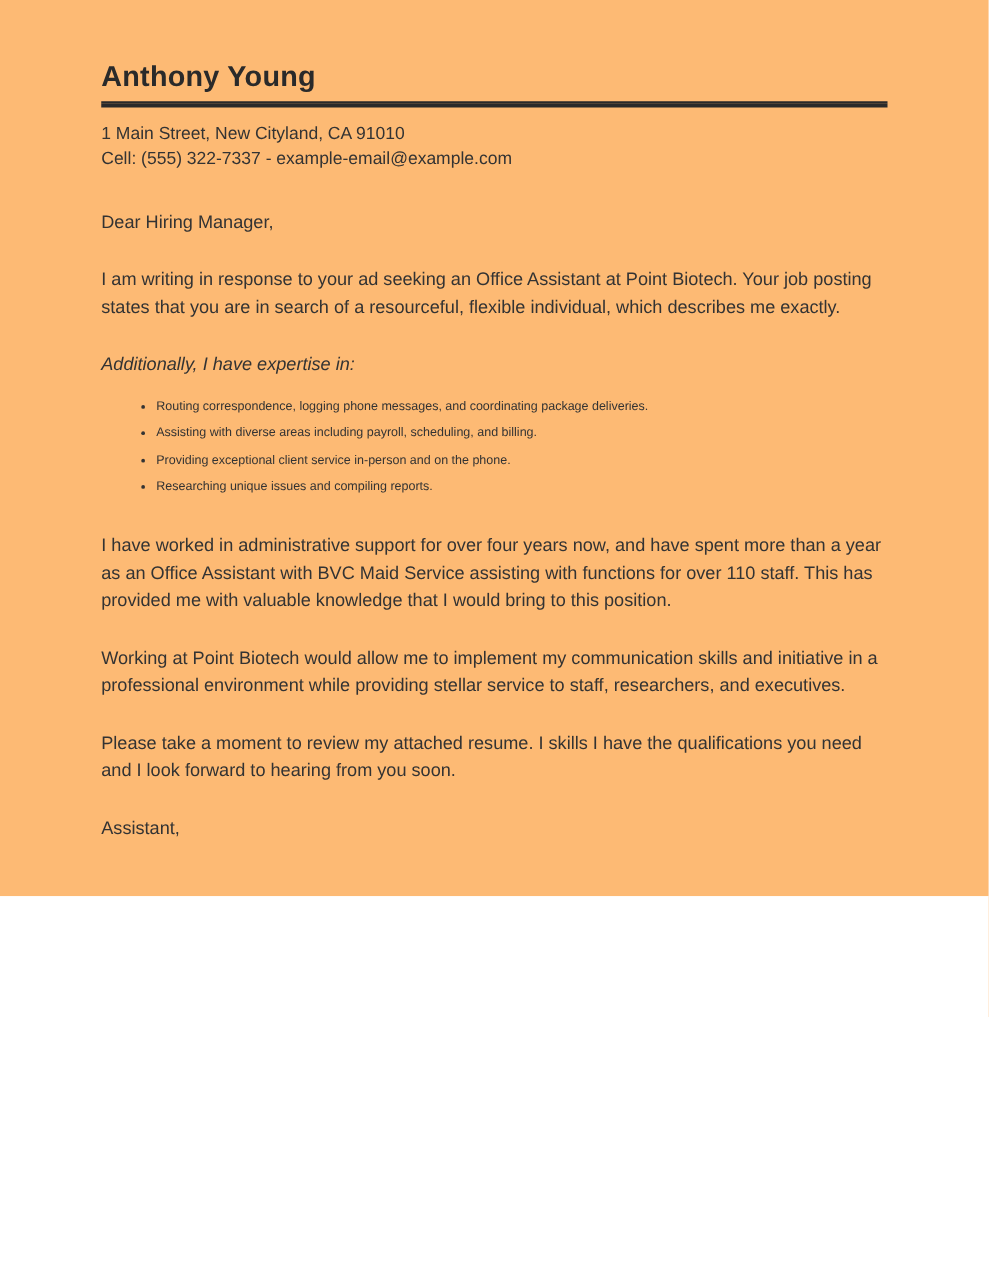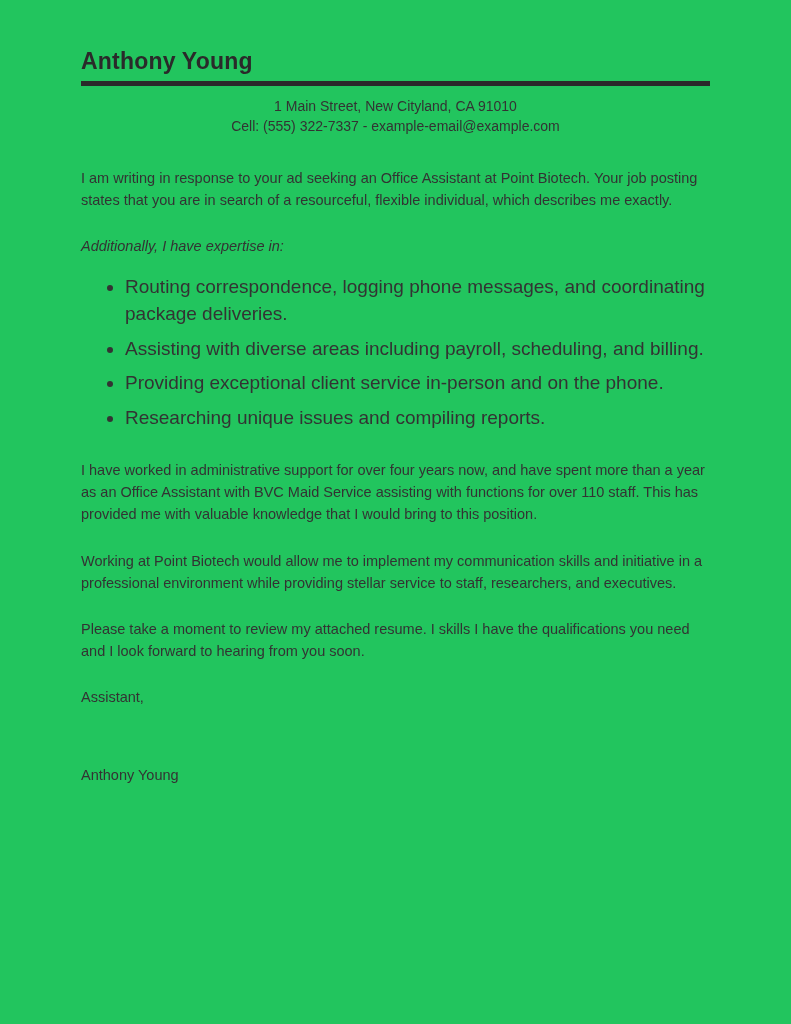--- a/index.html
+++ b/index.html
@@ -3,62 +3,62 @@
 <meta charset="utf-8">
 <style>
   * { margin: 0; padding: 0; box-sizing: border-box; }
   html, body { background: #ffffff; }
   body {
     font-family: "Liberation Sans", sans-serif;
     color: #333333;
   }
   .page {
     width: 791px;
-    height: 1024px;
-    background: #22c55e;
+    height: 717px;
+    background: #fdba74;
     padding: 48px 81px 40px 81px;
     position: relative;
     overflow: hidden;
   }
   .letter-name {
     font-size: 23px;
     font-weight: bold;
     color: #2a2a2a;
     letter-spacing: 0.2px;
     margin-bottom: 6px;
   }
   .header-rule {
     height: 3px;
     border-top: 2px solid #2a2a2a;
     border-bottom: 3px solid #2a2a2a;
     margin-bottom: 10px;
   }
   .contact-block {
-    text-align: center;
+    text-align: left;
     font-size: 14px;
     line-height: 1.45;
     color: #333333;
     margin-bottom: 30px;
   }
   .body-text {
     font-size: 14.5px;
     line-height: 1.52;
     color: #333333;
   }
   .para { margin-bottom: 24px; }
   .salutation { margin-bottom: 24px; }
   .expertise-intro { margin-bottom: 16px; font-style: italic; }
   ul.expertise-list {
     margin: 0 0 28px 0;
     padding-left: 44px;
     list-style: disc;
   }
   ul.expertise-list li {
     margin-bottom: 7px;
-    font-size: 19px;
+    font-size: 10px;
     line-height: 1.45;
     color: #333333;
   }
   .signoff { margin-bottom: 0; }
   .signature { margin-top: 56px; }
 </style>
 </head>
 <body>
 
 <div class="page">
@@ -67,20 +67,21 @@
 
   <div class="header-rule"></div>
 
   <div class="contact-block">
     <div>1 Main Street, New Cityland, CA 91010</div>
     <div>Cell: (555) 322-7337 - example-email@example.com</div>
   </div>
 
   <div class="body-text">
 
+    <div class="salutation">Dear Hiring Manager,</div>
 
     <p class="para">I am writing in response to your ad seeking an Office Assistant at Point Biotech. Your job posting states that you are in search of a resourceful, flexible individual, which describes me exactly.</p>
 
 
     <p class="para expertise-intro">Additionally, I have expertise in:</p>
 
     <ul class="expertise-list">
       <li>Routing correspondence, logging phone messages, and coordinating package deliveries.</li>
       <li>Assisting with diverse areas including payroll, scheduling, and billing.</li>
       <li>Providing exceptional client service in-person and on the phone.</li>

